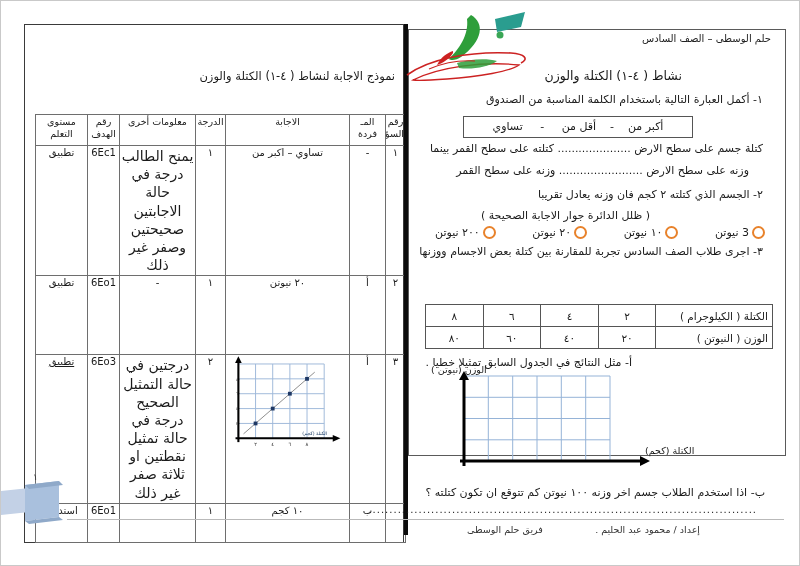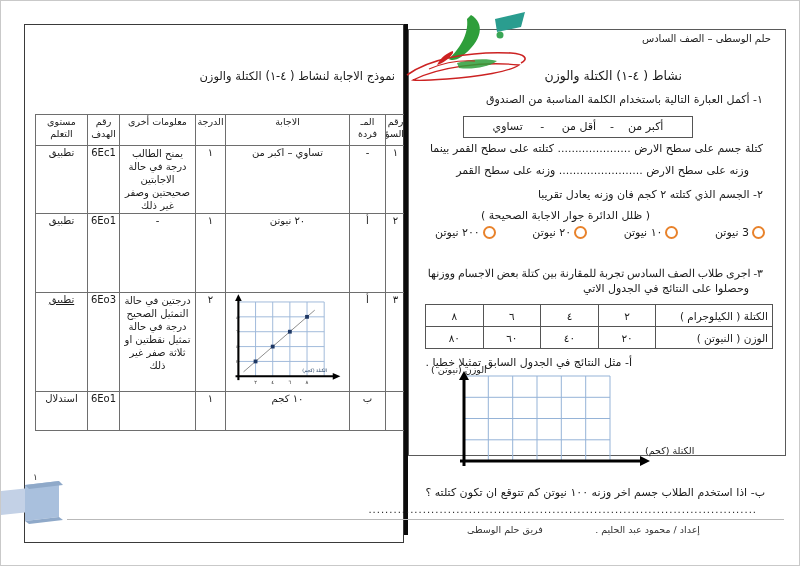--- a/index.html
+++ b/index.html
@@ -28,21 +28,21 @@
   .qtable{border-collapse:collapse;direction:rtl;}
   .qtable td{border:1px solid #555;font-size:10.5px;text-align:center;padding:1px 4px;height:19px;}
   .qtable td.lab{text-align:right;width:120px;}
   .qtable td.v{width:56px;}
   
   .ltitle{font-size:11.5px;}
   .atable{border-collapse:collapse;direction:rtl;table-layout:fixed;}
   .atable td,.atable th{border:1px solid #6e6e6e;vertical-align:top;text-align:center;
         font-weight:normal;padding:1px 1px;overflow:hidden;}
   .atable th{font-size:9.5px;line-height:1.25;}
-  .fs10{font-size:10px;} .fs9{font-size:10px;line-height:1.3;}
+  .fs10{font-size:10px;} .fs9{font-size:14px;line-height:1.3;}
   .ul{text-decoration:underline;}
   .pagenum{font-size:9px;color:#333;}
   .footer-line{position:absolute;left:66px;top:518px;width:717px;height:1px;background:#b9b9b9;}
   .foot{font-size:9.5px;color:#333;}
   .dots{font-size:10px;letter-spacing:1px;color:#222;}
   svg{display:block;}
 </style>
 </head>
 <body>
 
@@ -182,22 +182,21 @@
       <span class="opt">
         <span class="ring"></span>
         <span>٢٠ نيوتن</span>
       </span>
       <span class="opt">
         <span class="ring"></span>
         <span>٢٠٠ نيوتن</span>
       </span>
     </div>
 
-    <div class="abs q" style="right:22px;top:237px;font-family:Liberation Serif, serif;">٣-  اجرى طلاب الصف السادس تجربة للمقارنة بين كتلة بعض الاجسام ووزنها</div>
-    <div class="abs q" style="right:36px;top:252px;">وحصلوا على النتائج في الجدول الاتي</div>
+    <div class="abs q" style="right:22px;top:215px;">٣-  اجرى طلاب الصف السادس تجربة للمقارنة بين كتلة بعض الاجسام ووزنها</div>
 
     <table class="qtable" style="position:absolute;left:16px;top:274px;width:348px;">
       <tbody>
           <tr>
         <td class="lab">الكتلة ( الكيلوجرام )</td>
         <td class="v">٢</td>
         <td class="v">٤</td>
         <td class="v">٦</td>
         <td class="v">٨</td>
       </tr>

